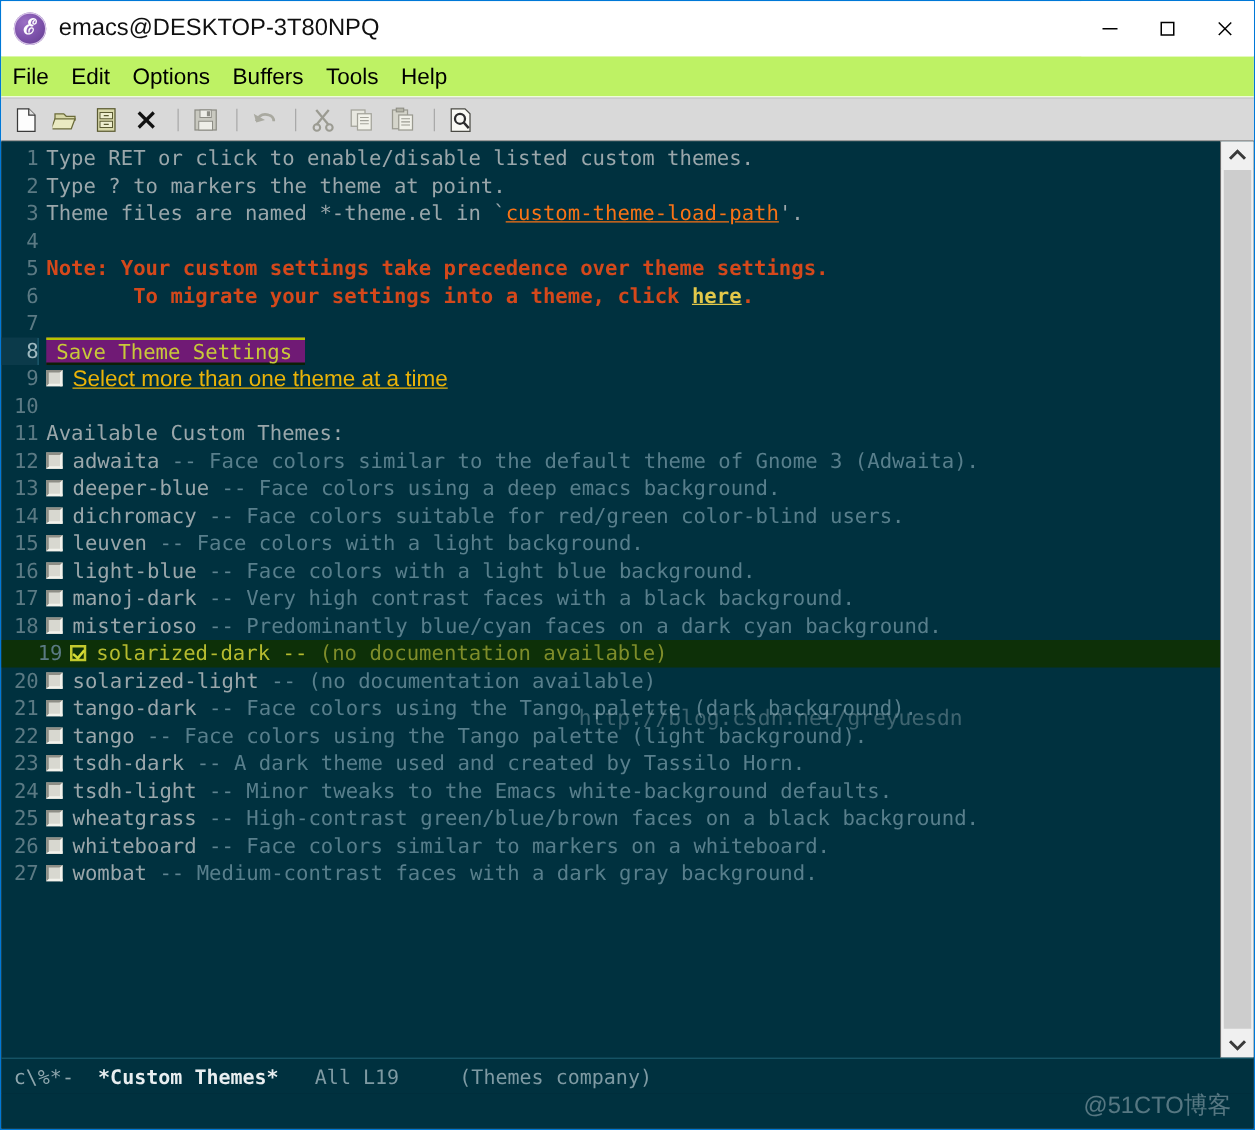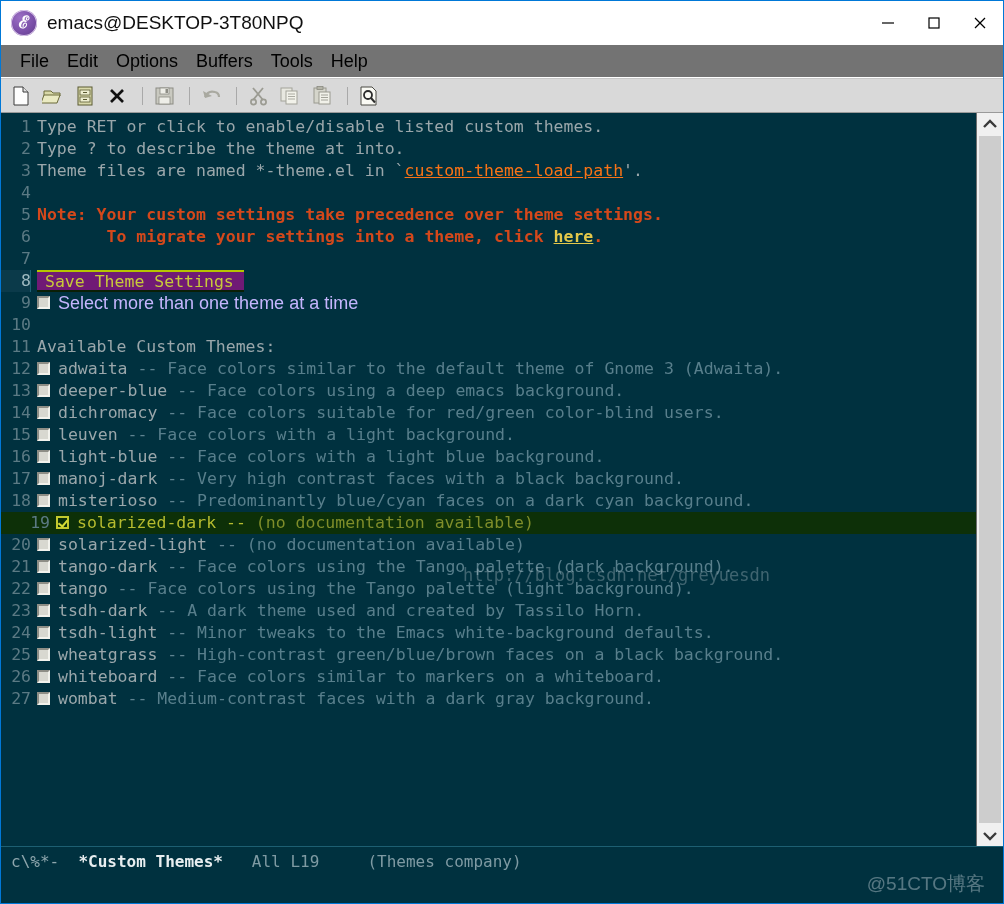--- a/index.html
+++ b/index.html
@@ -46,23 +46,22 @@
     position:absolute;right:0;top:0;height:44px;display:flex;
   }
   .win-btn{
     width:46px;height:44px;display:flex;align-items:center;justify-content:center;
     background:#ffffff;
   }
   .win-btn svg{display:block;}
   
   .menubar{
     height:32px;flex:0 0 32px;
-    background:#737373;
+    background:#bef264;
     display:flex;align-items:center;
-    padding-left:10px;
     border-bottom:1px solid #ffffff;
   }
   .menu-item{
     font-size:18px;color:#000000;
     padding:2px 9px;
     font-family:"Liberation Sans", sans-serif;
     white-space:nowrap;
   }
   
   .toolbar{
@@ -139,21 +138,21 @@
     font-size:16.5px;
     line-height:20px;
     height:22px;
     box-sizing:border-box;
   }
   .btn-underline{
     border-bottom:2px solid #0a1f06;
   }
   .prop-font{
     font-family:"Liberation Sans", sans-serif;
-    font-size:18px;color:#c4b5fd;
+    font-size:18px;color:#eab308;text-decoration:underline;
   }
   .row-sel{
     background:#0d3008;
   }
   .row-sel .txt{color:#b6bb2f;}
   .row-sel .c-doc{color:#7f8d2a;}
   .row-sel .lnum{color:#5b7a84;background:transparent;padding-left:19px;}
   
   .cb{
     display:inline-block;
@@ -364,21 +363,21 @@
 
       <div class="text-pane">
 
         <div class="line">
           <span class="lnum">1</span>
           <span class="txt c-default">Type RET or click to enable/disable listed custom themes.</span>
         </div>
 
         <div class="line">
           <span class="lnum">2</span>
-          <span class="txt c-default">Type ? to describe the theme at into.</span>
+          <span class="txt c-default">Type ? to markers the theme at point.</span>
         </div>
 
         <div class="line">
           <span class="lnum">3</span>
           <span class="txt c-default">Theme files are named *-theme.el in `</span><span class="txt c-link">custom-theme-load-path</span><span class="txt c-default">'.</span>
         </div>
 
         <div class="line">
           <span class="lnum">4</span>
           <span class="txt"></span>

